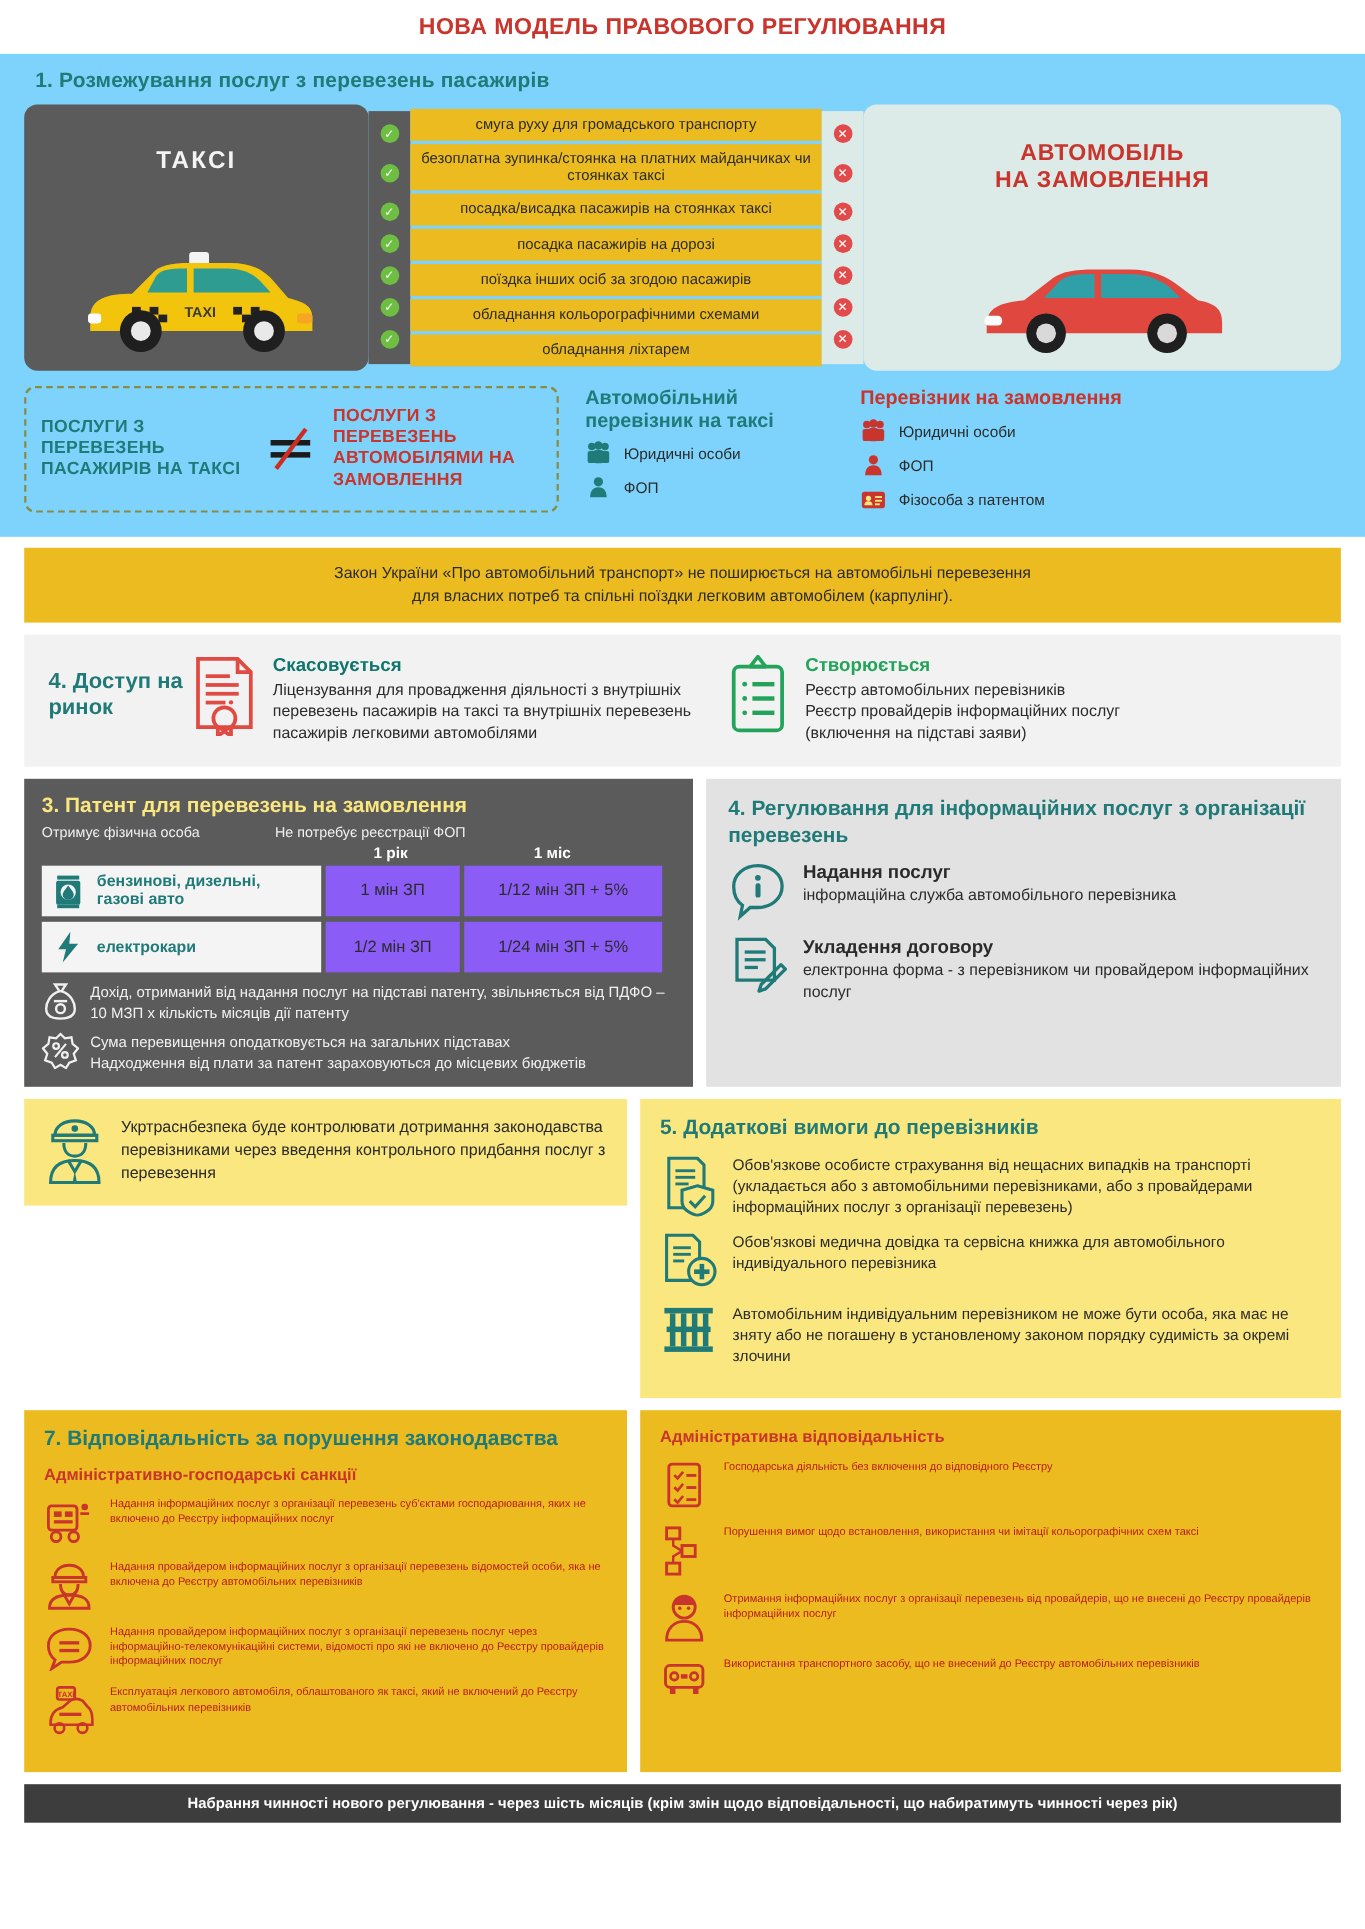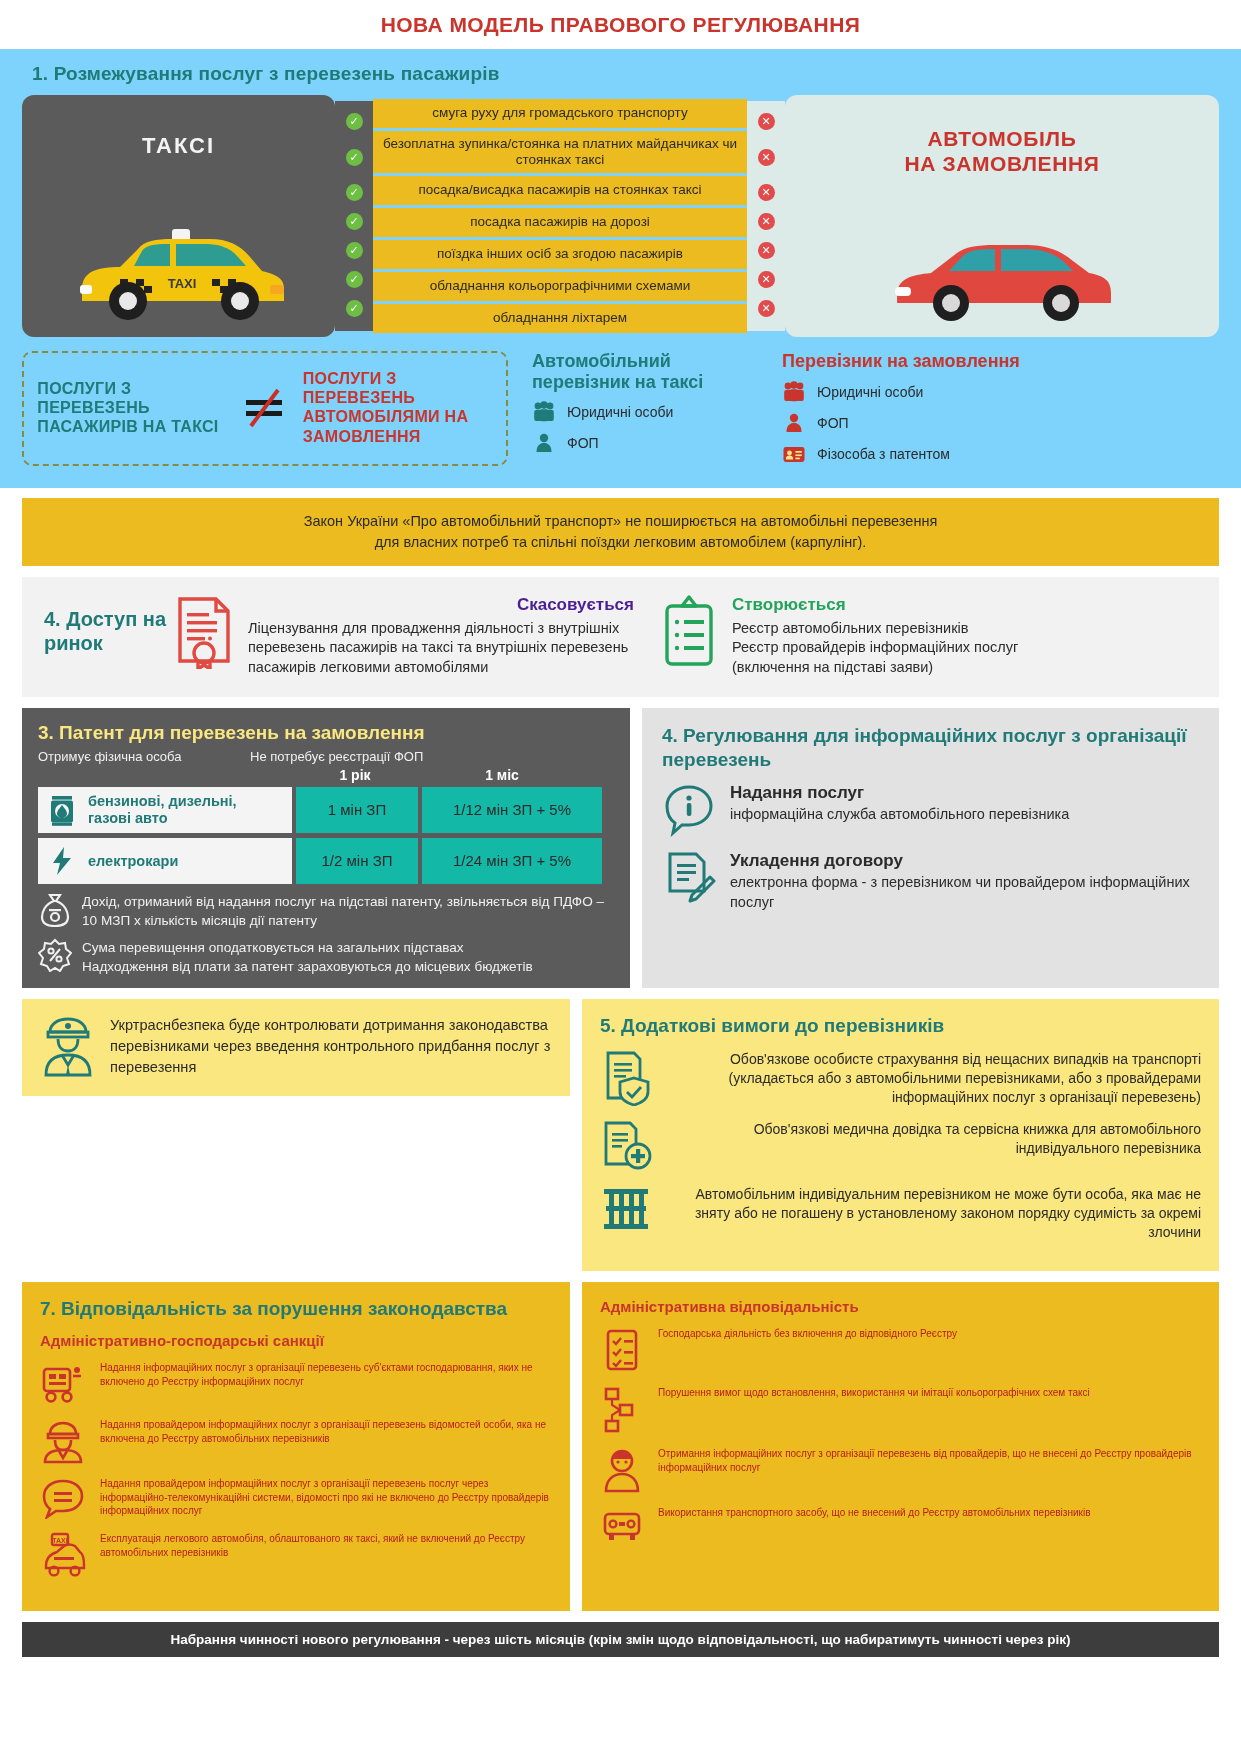--- a/index.html
+++ b/index.html
@@ -153,21 +153,21 @@
     margin: 11px 22px 0;
     padding: 18px 22px 20px;
     display: flex;
     align-items: flex-start;
   }
   #section2 .s2title { width: 130px; color: #1f7a78; font-size: 20px; font-weight: bold; line-height: 1.2; padding-top: 12px; }
   .s2block { display: flex; gap: 14px; }
   .s2block.b1 { width: 460px; }
   .s2block.b2 { flex: 1; padding-left: 26px; }
   .s2head { font-size: 17px; font-weight: bold; margin-bottom: 4px; }
-  .s2head.rd { color: #4c1d95; text-align: right; }
+  .s2head.rd { color: #0f766e; }
   .s2head.gr { color: #23a45a; }
   .s2body { font-size: 14.5px; color: #2b2b2b; line-height: 1.34; }
 
   
   #row34 { display: flex; gap: 12px; margin: 11px 22px 0; align-items: stretch; }
 
   #section3 { width: 608px; background: #5b5b5b; padding: 14px 16px 12px; }
   #section3 h2 { color: #fae77f; font-size: 19px; font-weight: bold; margin-bottom: 5px; }
   .s3sub { display: flex; color: #f0f0f0; font-size: 13px; margin-bottom: 3px; }
   .s3sub span:first-child { width: 212px; }
@@ -177,21 +177,21 @@
   .ch1 { width: 118px; }
   .ch2 { width: 176px; }
 
   .s3row { display: flex; gap: 4px; margin-bottom: 5px; }
   .s3cell-lbl {
     width: 254px; background: #f4f4f4; display: flex; align-items: center;
     gap: 12px; padding: 7px 10px; height: 46px;
   }
   .s3cell-lbl .txt { color: #1f7a78; font-size: 14.5px; font-weight: bold; line-height: 1.15; }
   .s3cell-val {
-    background: #14b8a6; display: flex; align-items: center; justify-content: center;
+    background: #8b5cf6; display: flex; align-items: center; justify-content: center;
     color: #2b2b2b; font-size: 15px; height: 46px;
   }
   .v1 { width: 122px; }
   .v2 { width: 180px; }
 
   .s3note { display: flex; align-items: flex-start; gap: 10px; margin-top: 8px; }
   .s3note .txt { color: #f0f0f0; font-size: 13.6px; line-height: 1.4; }
 
   #section4 { flex: 1; background: #e2e2e2; padding: 16px 20px 14px; }
   #section4 h2 { color: #1f7a78; font-size: 19px; font-weight: bold; line-height: 1.25; margin-bottom: 12px; }
@@ -201,21 +201,21 @@
 
   
   #row65 { display: flex; gap: 12px; margin: 11px 22px 0; align-items: flex-start; }
   #section6 { width: 548px; background: #fae77f; padding: 16px 18px 18px; }
   #section6 h2 { color: #1f7a78; font-size: 19px; font-weight: bold; margin-bottom: 13px; }
   .s6item { display: flex; gap: 14px; align-items: flex-start; }
   .s6body { font-size: 14.6px; color: #2b2b2b; line-height: 1.44; }
 
   #section5 { flex: 1; background: #fae77f; padding: 16px 18px 16px; }
   #section5 h2 { color: #1f7a78; font-size: 19px; font-weight: bold; margin-bottom: 13px; }
-  .s5item { display: flex; gap: 14px; align-items: flex-start; margin-bottom: 13px; text-align: right; }
+  .s5item { display: flex; gap: 14px; align-items: flex-start; margin-bottom: 13px; }
   .s5body { font-size: 14px; color: #2b2b2b; line-height: 1.36; }
 
   
   #row7 { display: flex; gap: 12px; margin: 11px 22px 0; align-items: flex-start; }
   #section7 { width: 548px; background: #ecbb1f; padding: 16px 18px 20px; }
   #section7 h2 { color: #1f7a78; font-size: 19px; font-weight: bold; margin-bottom: 12px; }
   .subhead { color: #c9342c; font-size: 15px; font-weight: bold; margin-bottom: 12px; }
   .s7item { display: flex; gap: 14px; align-items: flex-start; margin-bottom: 13px; }
   .s7body { font-size: 10px; color: #b91c1c; line-height: 1.36; }
 

